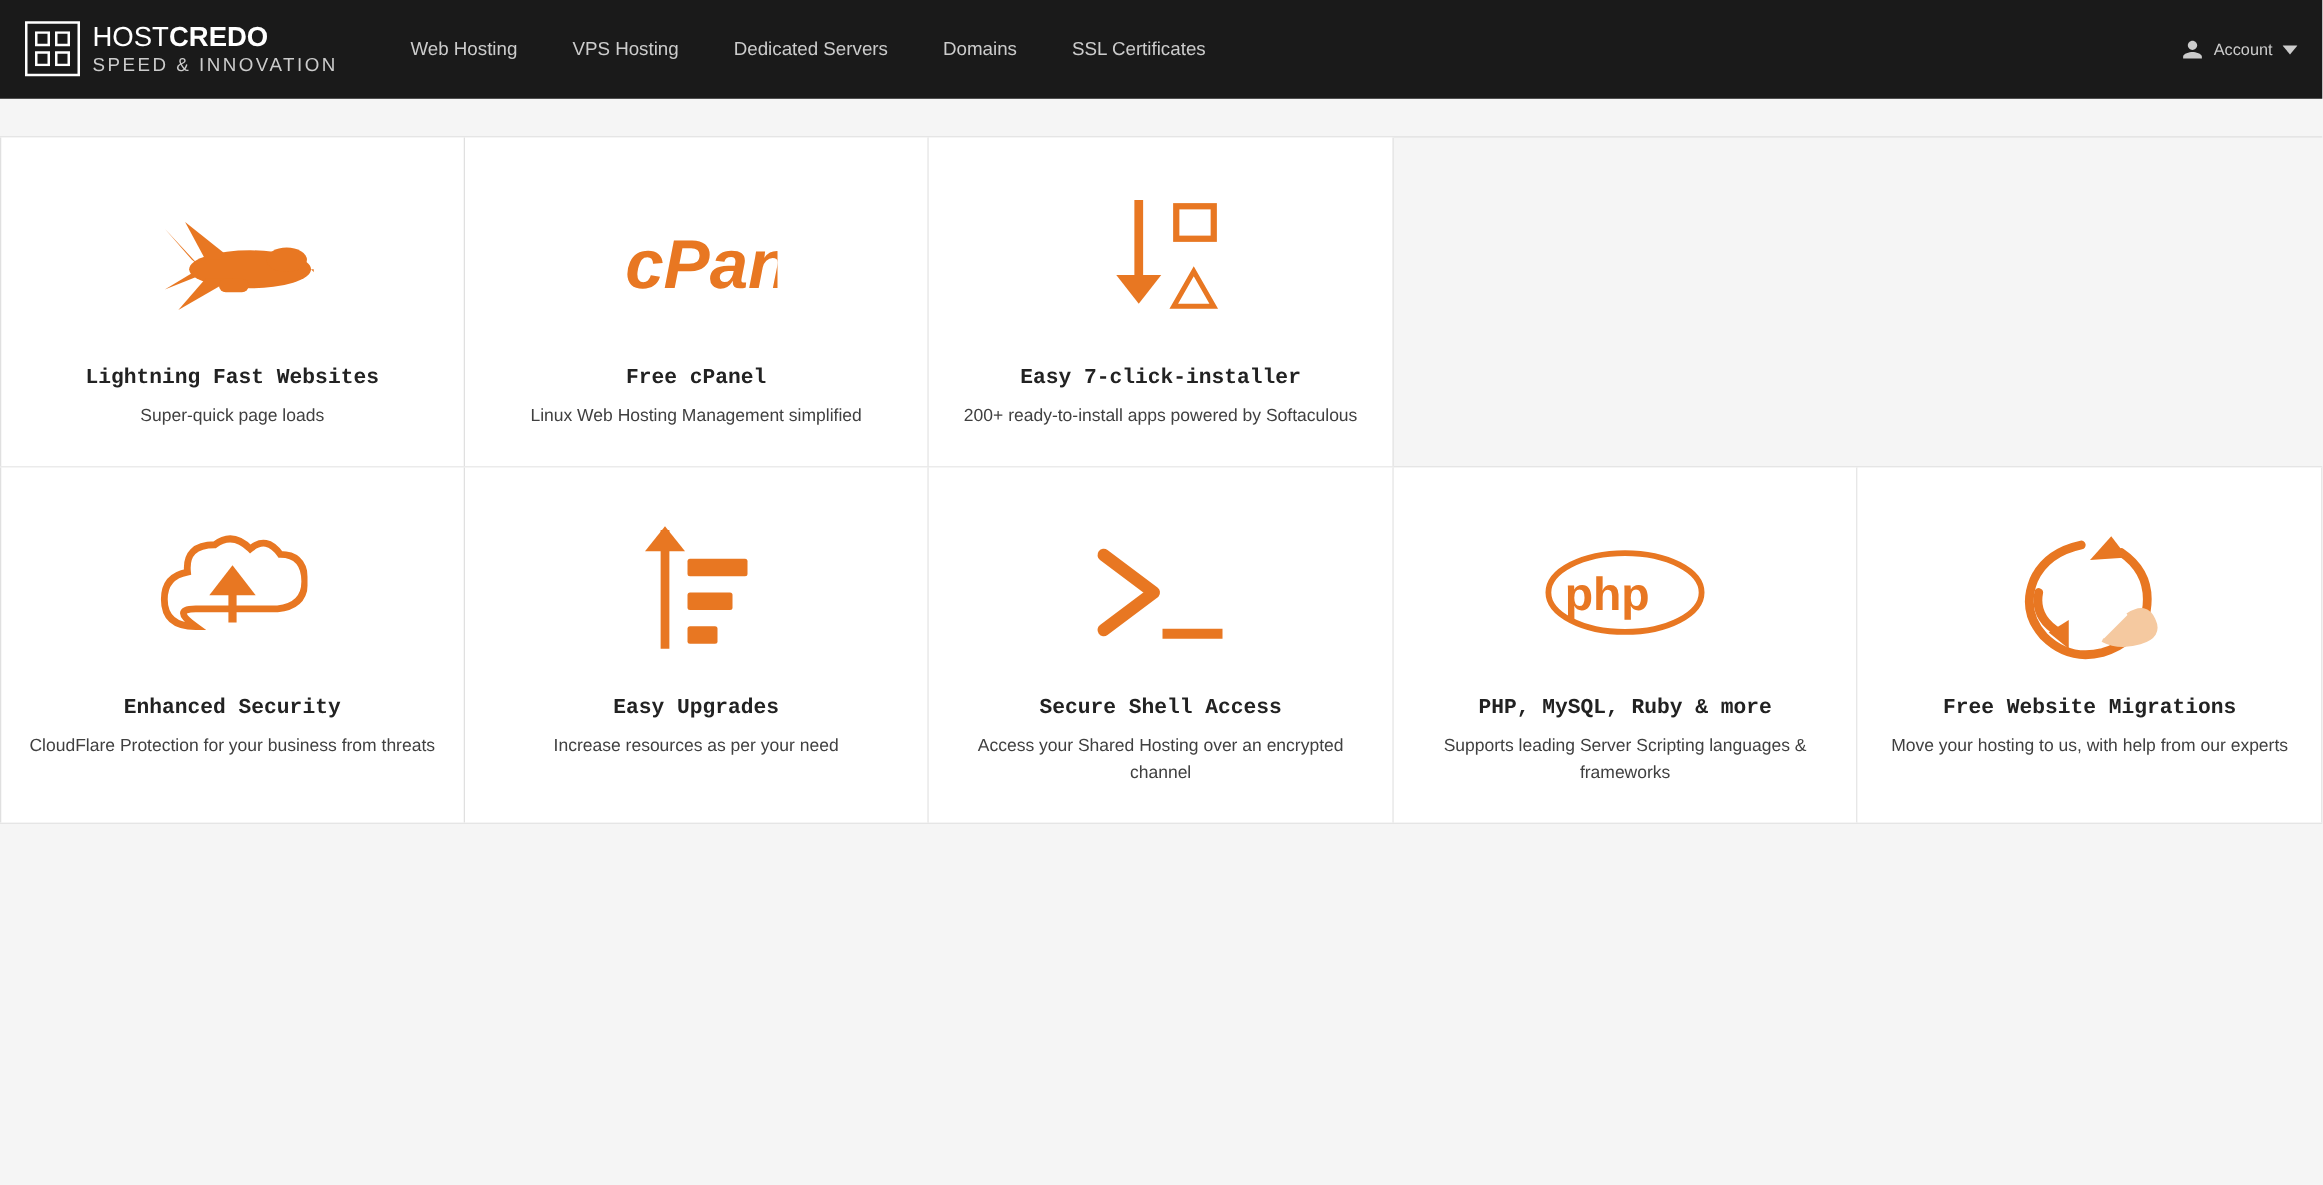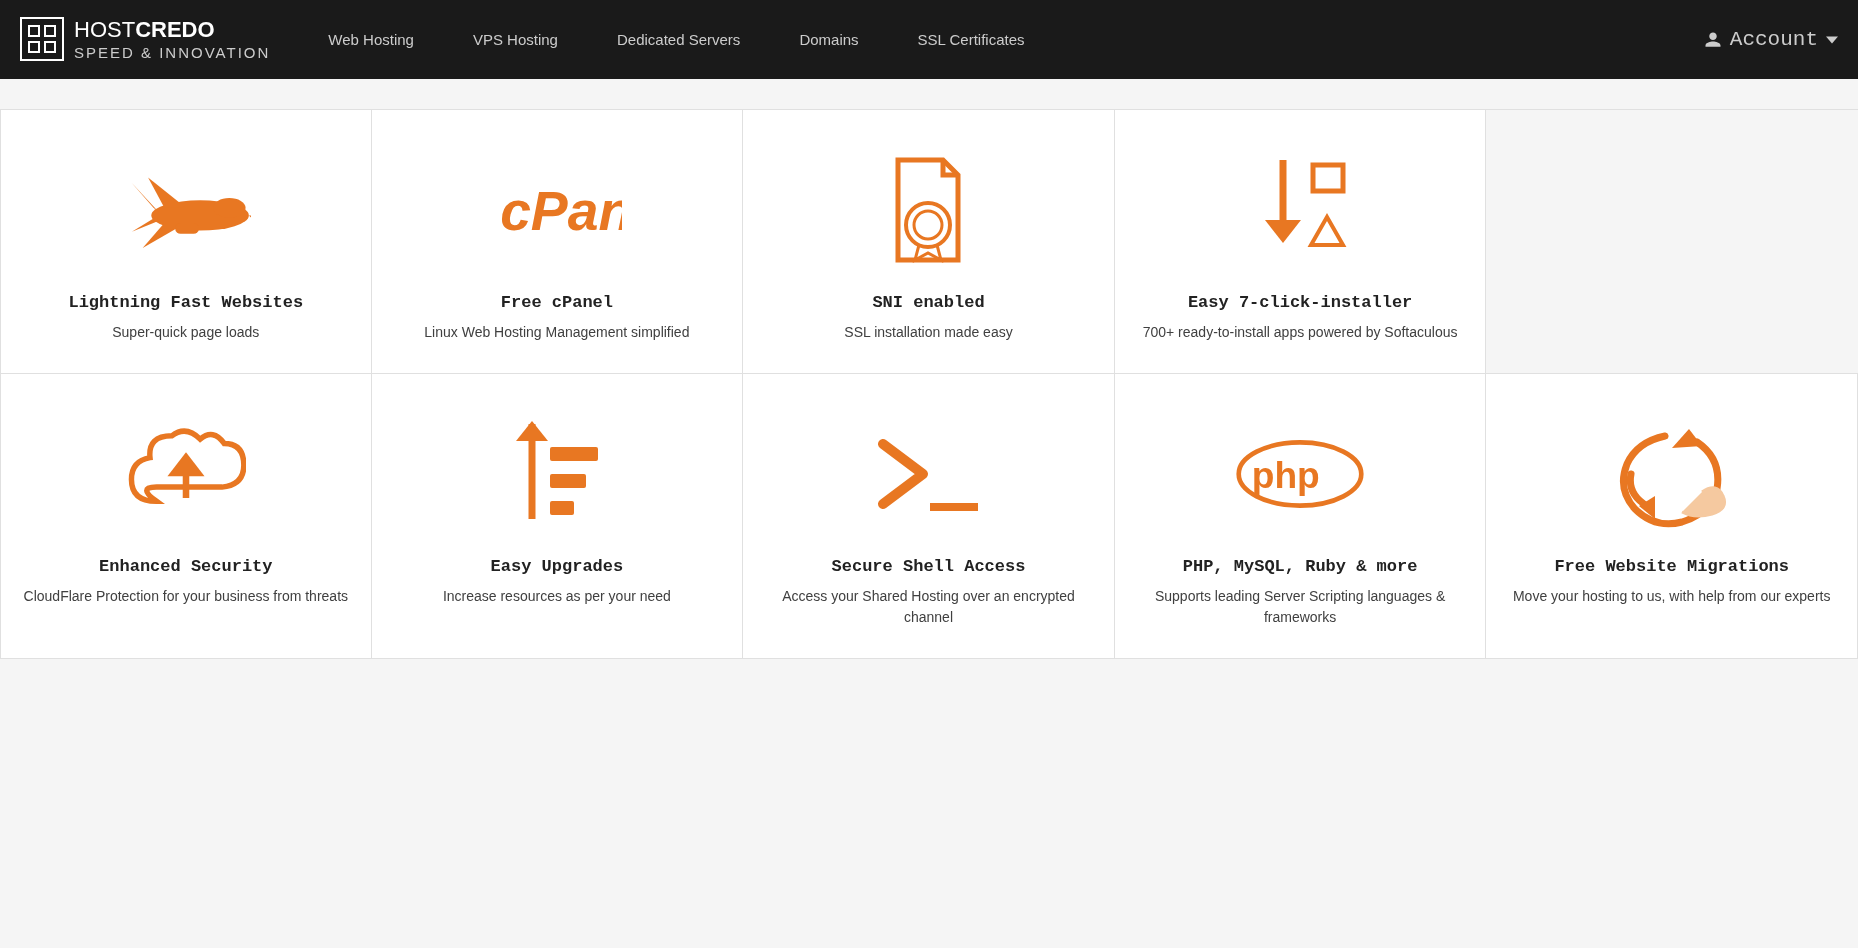--- a/index.html
+++ b/index.html
@@ -30,43 +30,42 @@
       flex-shrink: 0;
     }
     .logo-icon svg { width: 28px; height: 28px; }
     .logo-text { color: white; line-height: 1.2; }
     .logo-text .host { font-size: 22px; font-weight: 400; }
     .logo-text .credo { font-size: 22px; font-weight: 900; }
     .logo-text .tagline { font-size: 15px; letter-spacing: 2px; color: #ccc; text-transform: uppercase; }
 
     .nav-links {
       display: flex;
-      gap: 23px;
+      gap: 8px;
       flex: 1;
       list-style: none;
       align-items: flex-start;
     }
     .nav-links li a {
       color: #ccc;
       text-decoration: none;
       font-size: 15px;
       padding: 10px 18px;
       display: block;
       transition: color 0.2s;
     }
 
     .nav-account {
       display: flex;
       align-items: center;
       color: #ccc;
-      font-size: 21px;
+      font-size: 13px;
       cursor: pointer;
       gap: 8px;
       margin-left: auto;
-      font-family: Liberation Mono, monospace;
     }
 
     .feature-title {
       font-size: 17px;
       font-weight: 900;
       color: #222;
       margin-bottom: 8px;
       line-height: 1.3;
       font-family: Liberation Mono, monospace;
     }
@@ -196,52 +195,36 @@
       <div class="icon-wrap">
 
         <svg viewBox="0 0 160 80" xmlns="http://www.w3.org/2000/svg" width="160" height="90">
           <text x="10" y="65" font-family="Arial" font-size="68" font-weight="900" font-style="italic" fill="#e87722">cPanel</text>
         </svg>
       </div>
       <div class="feature-title">Free cPanel</div>
       <div class="feature-desc">Linux Web Hosting Management simplified</div>
     </div>
 
-    <div class="feature-cell">
-      <div class="icon-wrap">
-        <svg viewBox="0 0 100 110" fill="none" xmlns="http://www.w3.org/2000/svg" width="100" height="110">
-
-          <path d="M20 5 L65 5 L80 20 L80 105 L20 105 Z" stroke="#e87722" stroke-width="5" fill="none"></path>
-          <path d="M65 5 L65 20 L80 20" stroke="#e87722" stroke-width="5" fill="none"></path>
-
-          <circle cx="50" cy="70" r="22" stroke="#e87722" stroke-width="4" fill="none"></circle>
-          <circle cx="50" cy="70" r="14" stroke="#e87722" stroke-width="3" fill="none"></circle>
-
-          <path d="M41 90 L37 105 L50 98 L63 105 L59 90" stroke="#e87722" stroke-width="3" fill="none"></path>
-        </svg>
-      </div>
-      <div class="feature-title">SNI enabled</div>
-      <div class="feature-desc">SSL installation made easy</div>
-    </div>
 
 
     <div class="feature-cell">
       <div class="icon-wrap">
         <svg viewBox="0 0 110 110" fill="none" xmlns="http://www.w3.org/2000/svg" width="110" height="110">
 
           <line x1="38" y1="5" x2="38" y2="75" stroke="#e87722" stroke-width="7"></line>
           <polygon points="20,65 38,88 56,65" fill="#e87722"></polygon>
 
           <rect x="68" y="10" width="30" height="26" stroke="#e87722" stroke-width="5" fill="none"></rect>
 
           <polygon points="66,90 98,90 82,62" stroke="#e87722" stroke-width="4" fill="none"></polygon>
         </svg>
       </div>
       <div class="feature-title">Easy 7-click-installer</div>
-      <div class="feature-desc">700+ ready-to-install apps powered by Softaculous</div>
+      <div class="feature-desc">200+ ready-to-install apps powered by Softaculous</div>
     </div>
 
   </div>
 
   <div class="features-row">
 
     <div class="feature-cell">
       <div class="icon-wrap">
         <svg viewBox="0 0 110 100" fill="none" xmlns="http://www.w3.org/2000/svg" width="120" height="110">
 

